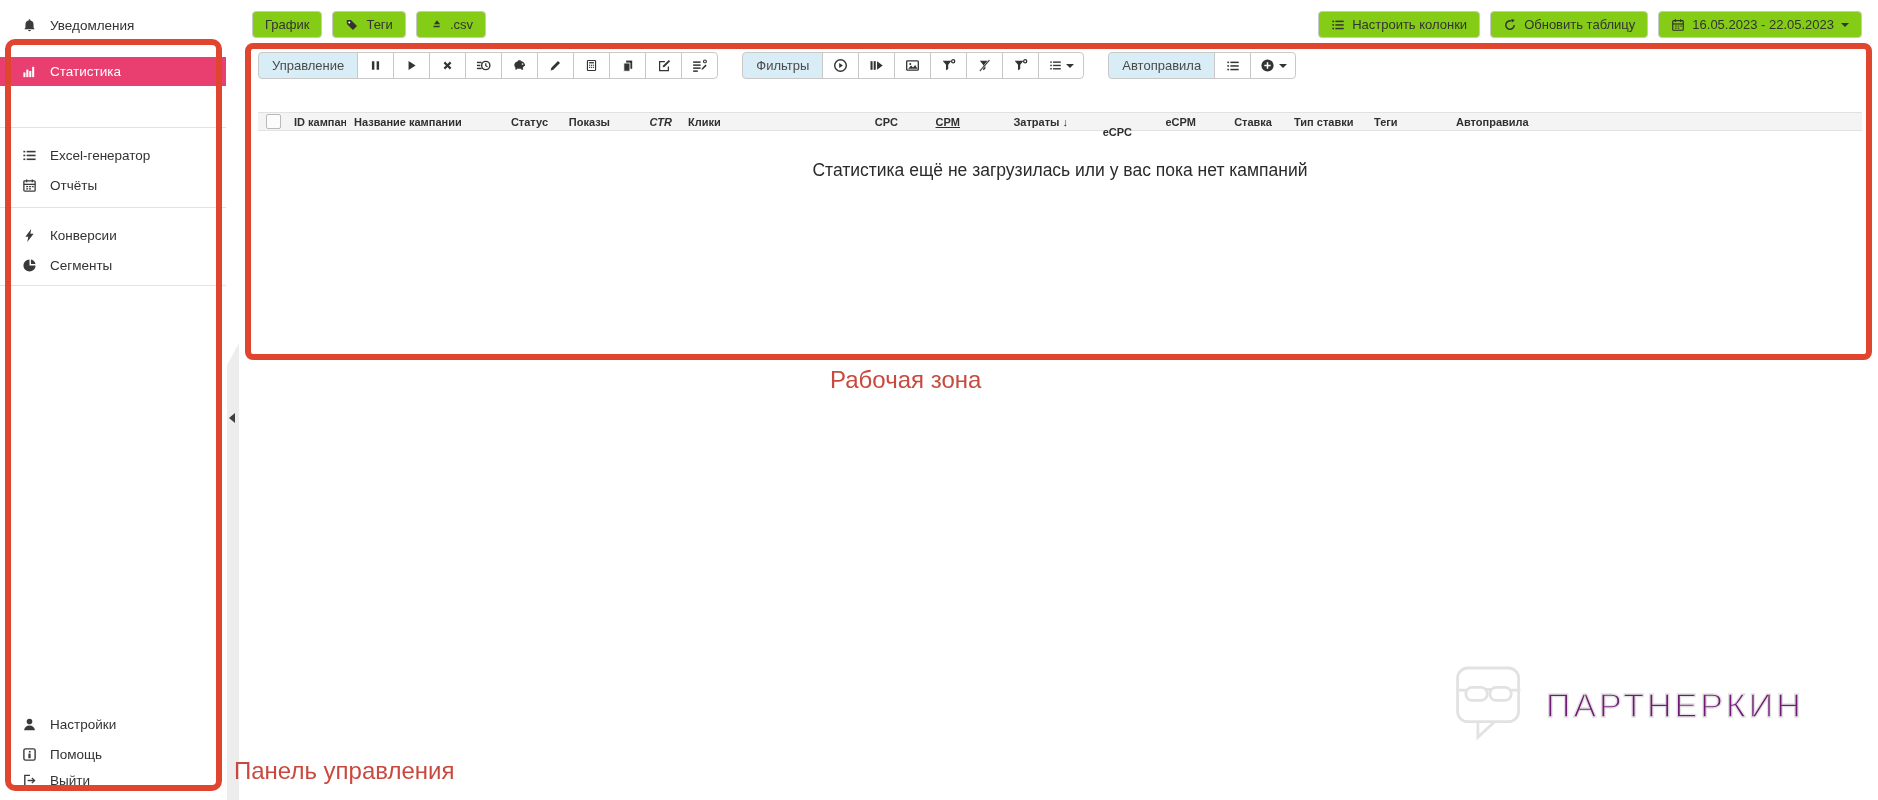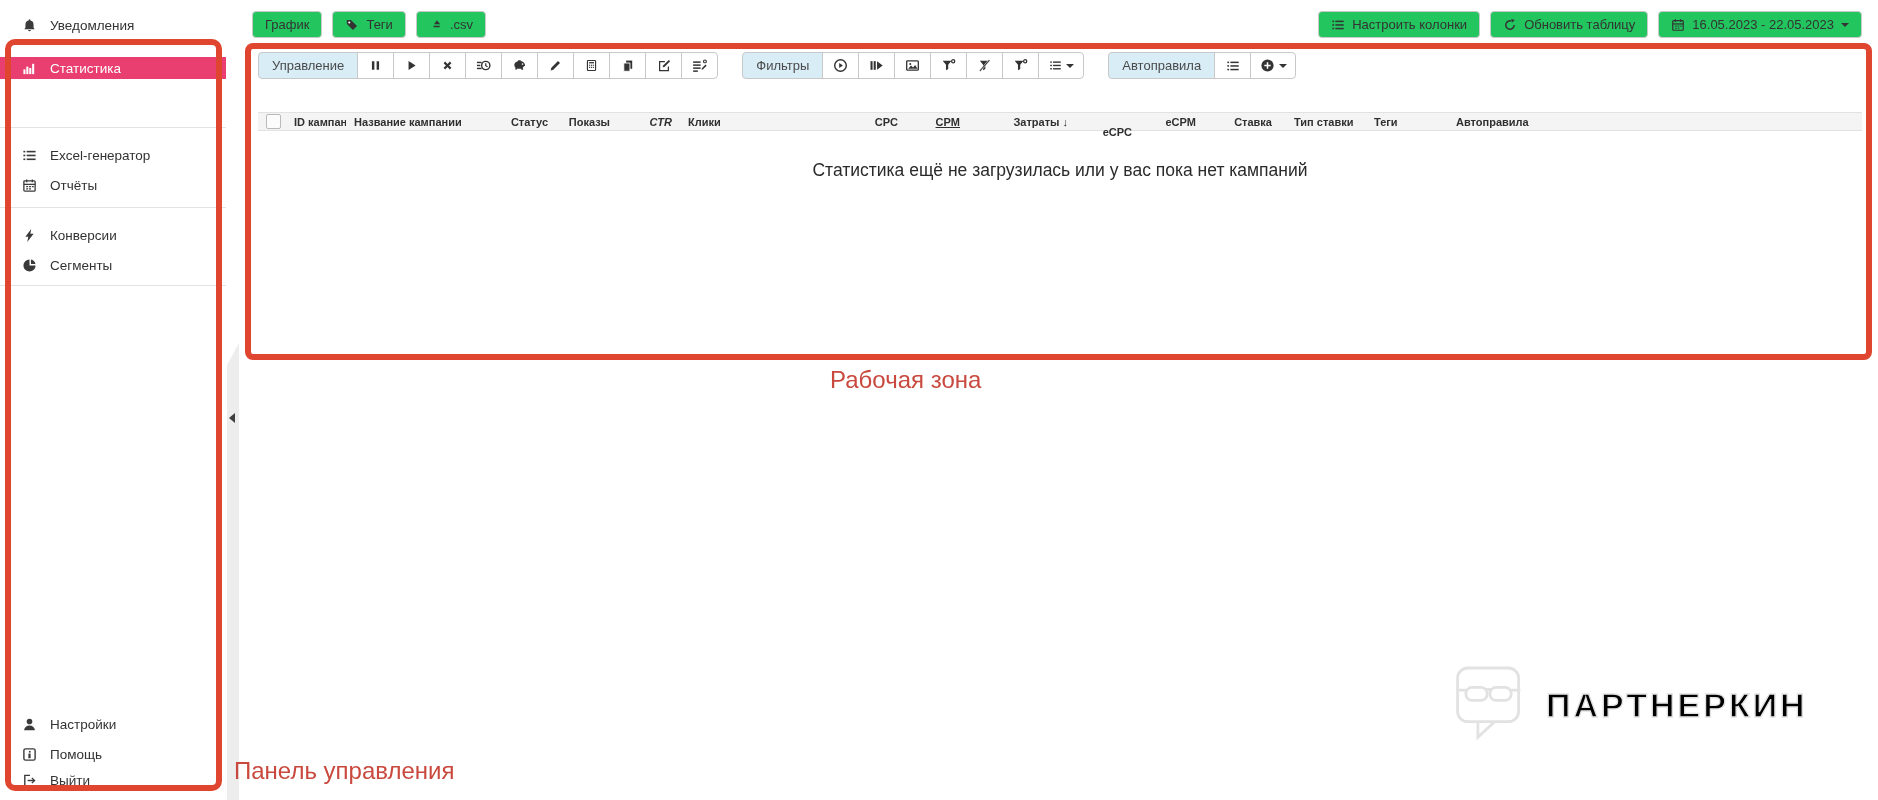--- a/index.html
+++ b/index.html
@@ -4,33 +4,33 @@
 <style>
   html,body{margin:0;padding:0;background:#fff;}
   #app{position:relative;width:1878px;height:800px;background:#fff;overflow:hidden;
        font-family:"Liberation Sans","DejaVu Sans",sans-serif;color:#333;}
 
   
   .sidebar{position:absolute;left:0;top:0;width:226px;height:800px;background:#fff;}
   .side-item{position:absolute;left:0;width:226px;height:30px;display:flex;align-items:center;
              gap:13px;padding-left:22px;box-sizing:border-box;font-size:13.5px;color:#333;cursor:pointer;}
   .side-item .svgi{flex:0 0 auto;color:#3a3a3a;}
-  .side-item.active{background:#e83e70;color:#fff;height:22px;}
+  .side-item.active{background:#e83e70;color:#fff;height:29px;}
   .side-item.active .svgi{color:#fff;}
   .side-divider{position:absolute;left:0;width:226px;height:0;border-top:1px solid #e3e3e3;}
 
   
   .rail{position:absolute;left:227px;top:343px;width:12px;height:457px;background:#ededed;
         clip-path:polygon(100% 0,100% 100%,0 100%,0 22px);}
   .rail-arrow{position:absolute;left:229px;top:413px;width:0;height:0;
               border-top:5px solid transparent;border-bottom:5px solid transparent;
               border-right:6px solid #3f3f3f;}
 
   
-  .btn{display:inline-flex;align-items:center;gap:7px;height:27px;padding:12px 12px;background:#22c55e;
+  .btn{display:inline-flex;align-items:center;gap:7px;height:27px;padding:12px 12px;background:#84cc16;
        border:1px solid #c8c8c8;border-radius:4px;font-size:13px;color:#333;box-sizing:border-box;cursor:pointer;white-space:nowrap;}
   .topbar-left{position:absolute;left:252px;top:11px;display:flex;gap:10px;}
   .topbar-right{position:absolute;right:16px;top:11px;display:flex;gap:10px;margin-left:44px;}
 
   .toolbar{position:absolute;left:258px;top:52px;display:flex;gap:24px;}
   .bgroup{display:flex;}
   .bgroup .tbtn{display:inline-flex;align-items:center;justify-content:center;width:37px;height:27px;
        background:#fff;border:1px solid #c8c8c8;margin-left:-1px;box-sizing:border-box;cursor:pointer;color:#333;gap:4px;}
   .bgroup .tbtn:last-child{border-radius:0 4px 4px 0;}
   .bgroup .glabel{display:inline-flex;align-items:center;height:27px;padding:0 13px;background:#d9edf7;
@@ -70,21 +70,21 @@
   
   .ann-box{position:absolute;border:6px solid #e0452f;box-sizing:border-box;pointer-events:none;}
   .box-sidebar{left:5px;top:39px;width:217px;height:752px;border-radius:10px;}
   .box-work{left:245px;top:43px;width:1627px;height:317px;border-radius:8px;}
   .ann-text{position:absolute;color:#c9493e;font-size:24px;pointer-events:none;}
   .t-work{left:830px;top:366px;}
   .t-panel{left:234px;top:757px;}
 
   
   .watermark{position:absolute;left:1452px;top:662px;display:flex;align-items:center;gap:20px;pointer-events:none;}
-  .wm-text{font-size:34px;font-weight:bold;letter-spacing:3px;color:#000000;
+  .wm-text{font-size:34px;font-weight:normal;letter-spacing:3px;color:#701a75;
            -webkit-text-stroke:1.3px #e2e2e2;}
 
   .svgi{display:block;}
 </style>
 </head>
 <body>
 
 <div id="app">
 
   <nav class="sidebar">

